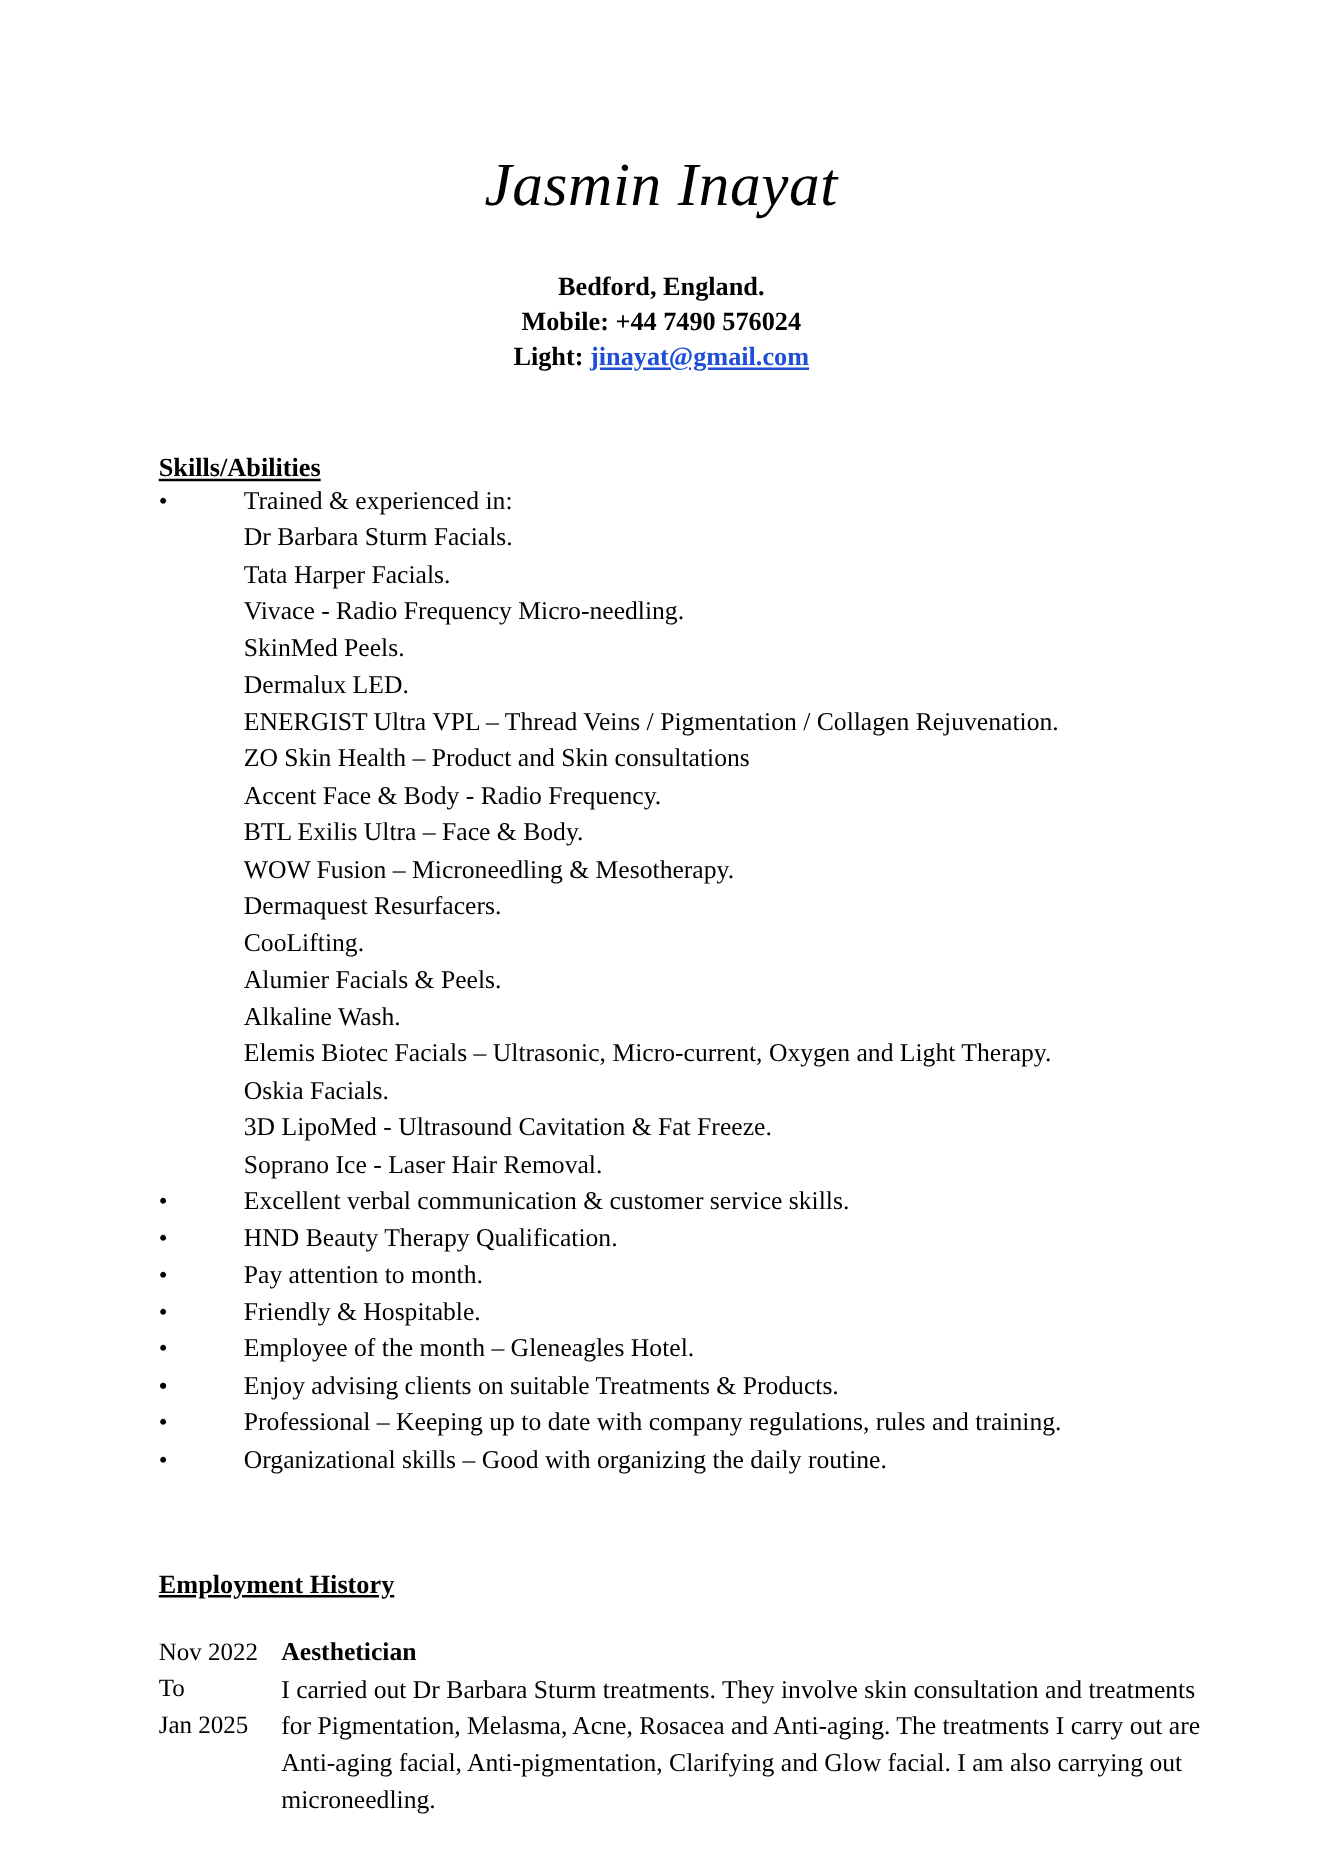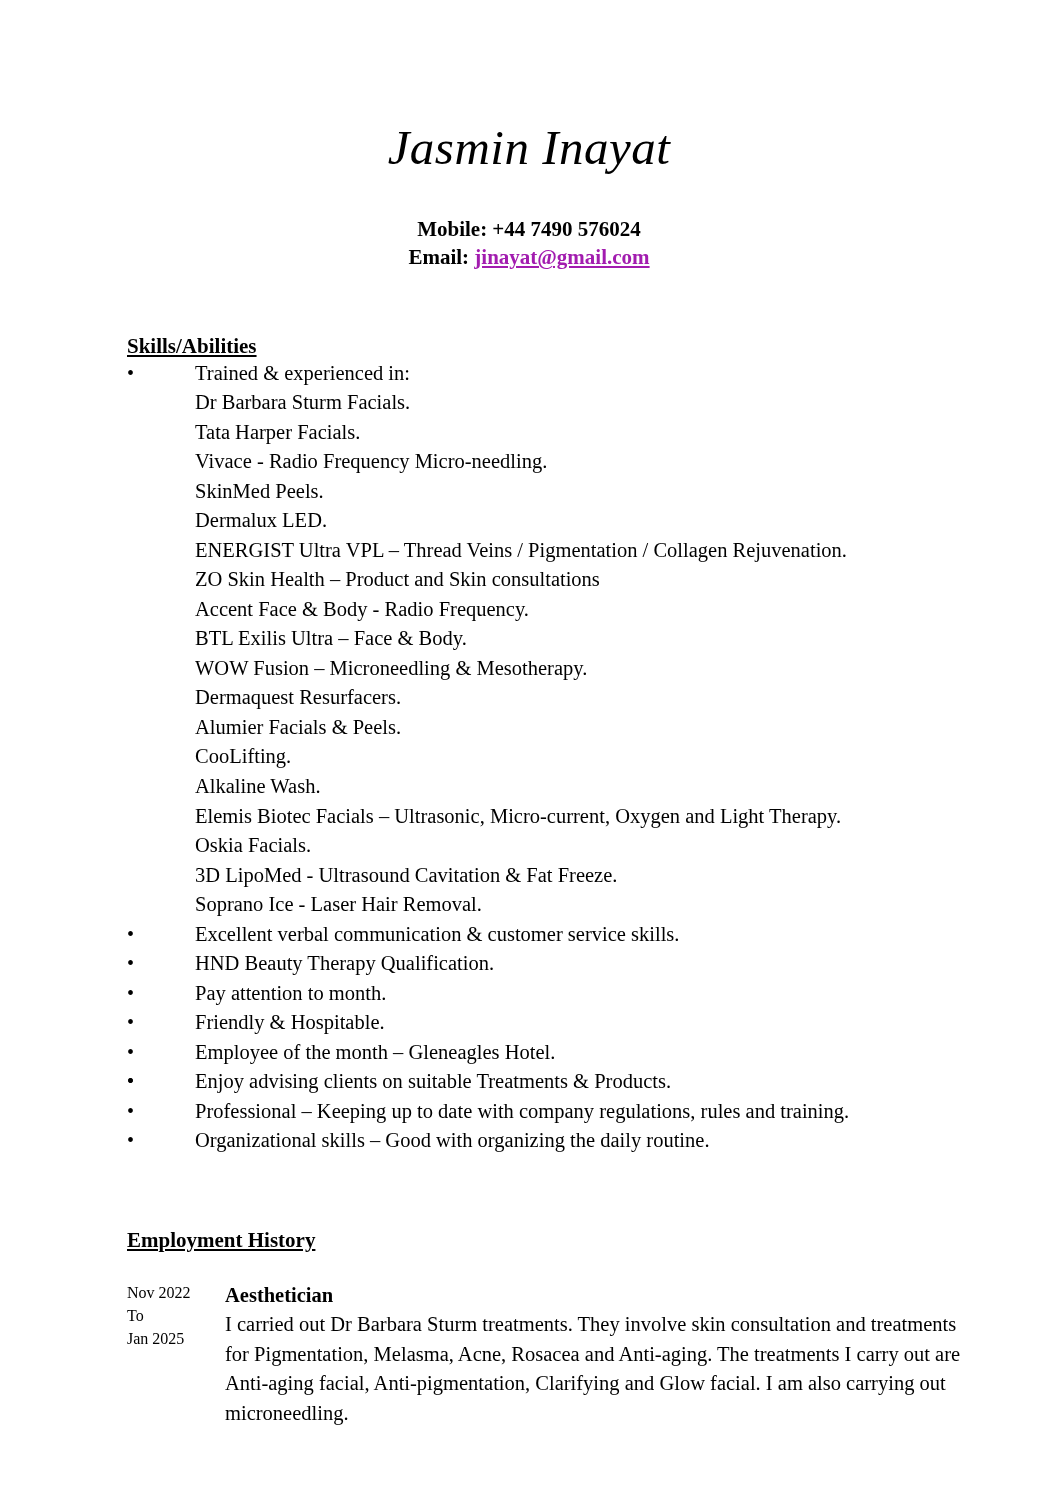--- a/index.html
+++ b/index.html
@@ -34,21 +34,21 @@
     text-align: center;
     font-weight: bold;
     font-size: 21px;
     line-height: 1.32;
     margin-top: 40px;
   }
   .contact .line {
     display: block;
   }
   .email-link {
-    color: #a21caf;
+    color: #1d4ed8;
     text-decoration: underline;
     font-weight: bold;
   }
   .section-heading {
     font-weight: bold;
     font-size: 21px;
     text-decoration: underline;
     margin: 0;
     padding: 0;
   }
@@ -92,21 +92,21 @@
     margin-top: 38px;
   }
   .emp-block {
     margin-top: 28px;
     display: flex;
     align-items: flex-start;
   }
   .emp-dates {
     width: 130px;
     flex: 0 0 130px;
-    font-size: 16px;
+    font-size: 20px;
     line-height: 1.44;
     padding-left: 32px;
     box-sizing: border-box;
   }
   .emp-dates span {
     display: block;
   }
   .emp-body {
     flex: 1;
     font-size: 20.5px;
@@ -124,23 +124,24 @@
   }
 </style>
 </head>
 <body>
 
 <div class="page">
 
   <h1 class="name">Jasmin Inayat</h1>
 
   <div class="contact">
+    <span class="line">Bedford, England.</span>
     <span class="line">Mobile: +44 7490 576024</span>
     <span class="line">
-      <span>Email:</span>
+      <span>Light:</span>
       <a class="email-link" href="#">jinayat@gmail.com</a>
     </span>
   </div>
 
   <h2 class="section-heading sec-skills-heading">Skills/Abilities</h2>
 
   <ul class="bullets skills-group">
     <li>
       <span class="bullet-dot">•</span>
       <span class="skills-sublist">
@@ -149,22 +150,22 @@
         <span>Tata Harper Facials.</span>
         <span>Vivace - Radio Frequency Micro-needling.</span>
         <span>SkinMed Peels.</span>
         <span>Dermalux LED.</span>
         <span>ENERGIST Ultra VPL – Thread Veins / Pigmentation / Collagen Rejuvenation.</span>
         <span>ZO Skin Health – Product and Skin consultations</span>
         <span>Accent Face &amp; Body - Radio Frequency.</span>
         <span>BTL Exilis Ultra – Face &amp; Body.</span>
         <span>WOW Fusion – Microneedling &amp; Mesotherapy.</span>
         <span>Dermaquest Resurfacers.</span>
+        <span>CooLifting.</span>
         <span>Alumier Facials &amp; Peels.</span>
-        <span>CooLifting.</span>
         <span>Alkaline Wash.</span>
         <span>Elemis Biotec Facials – Ultrasonic, Micro-current, Oxygen and Light Therapy.</span>
         <span>Oskia Facials.</span>
         <span>3D LipoMed - Ultrasound Cavitation &amp; Fat Freeze.</span>
         <span>Soprano Ice - Laser Hair Removal.</span>
       </span>
     </li>
   </ul>
 
   <ul class="bullets skills-flat">

